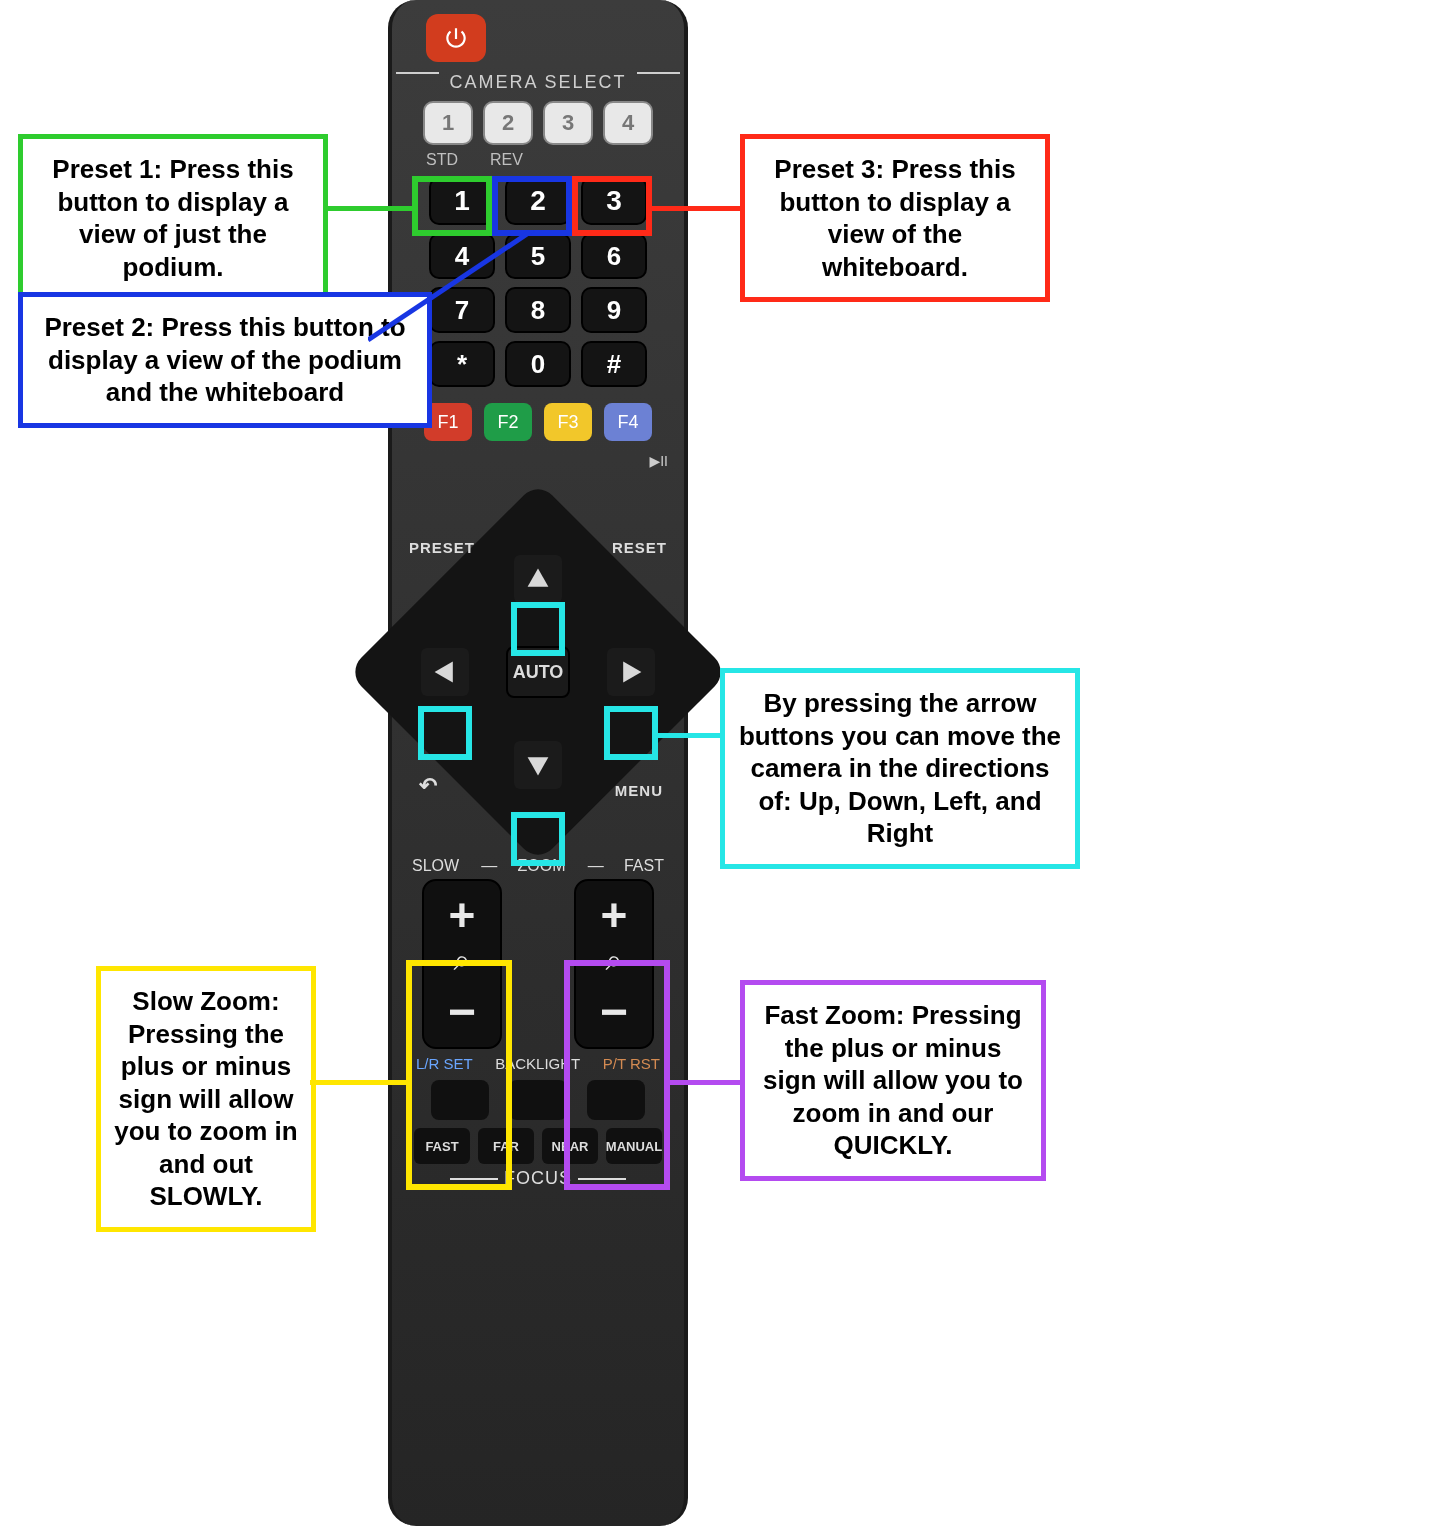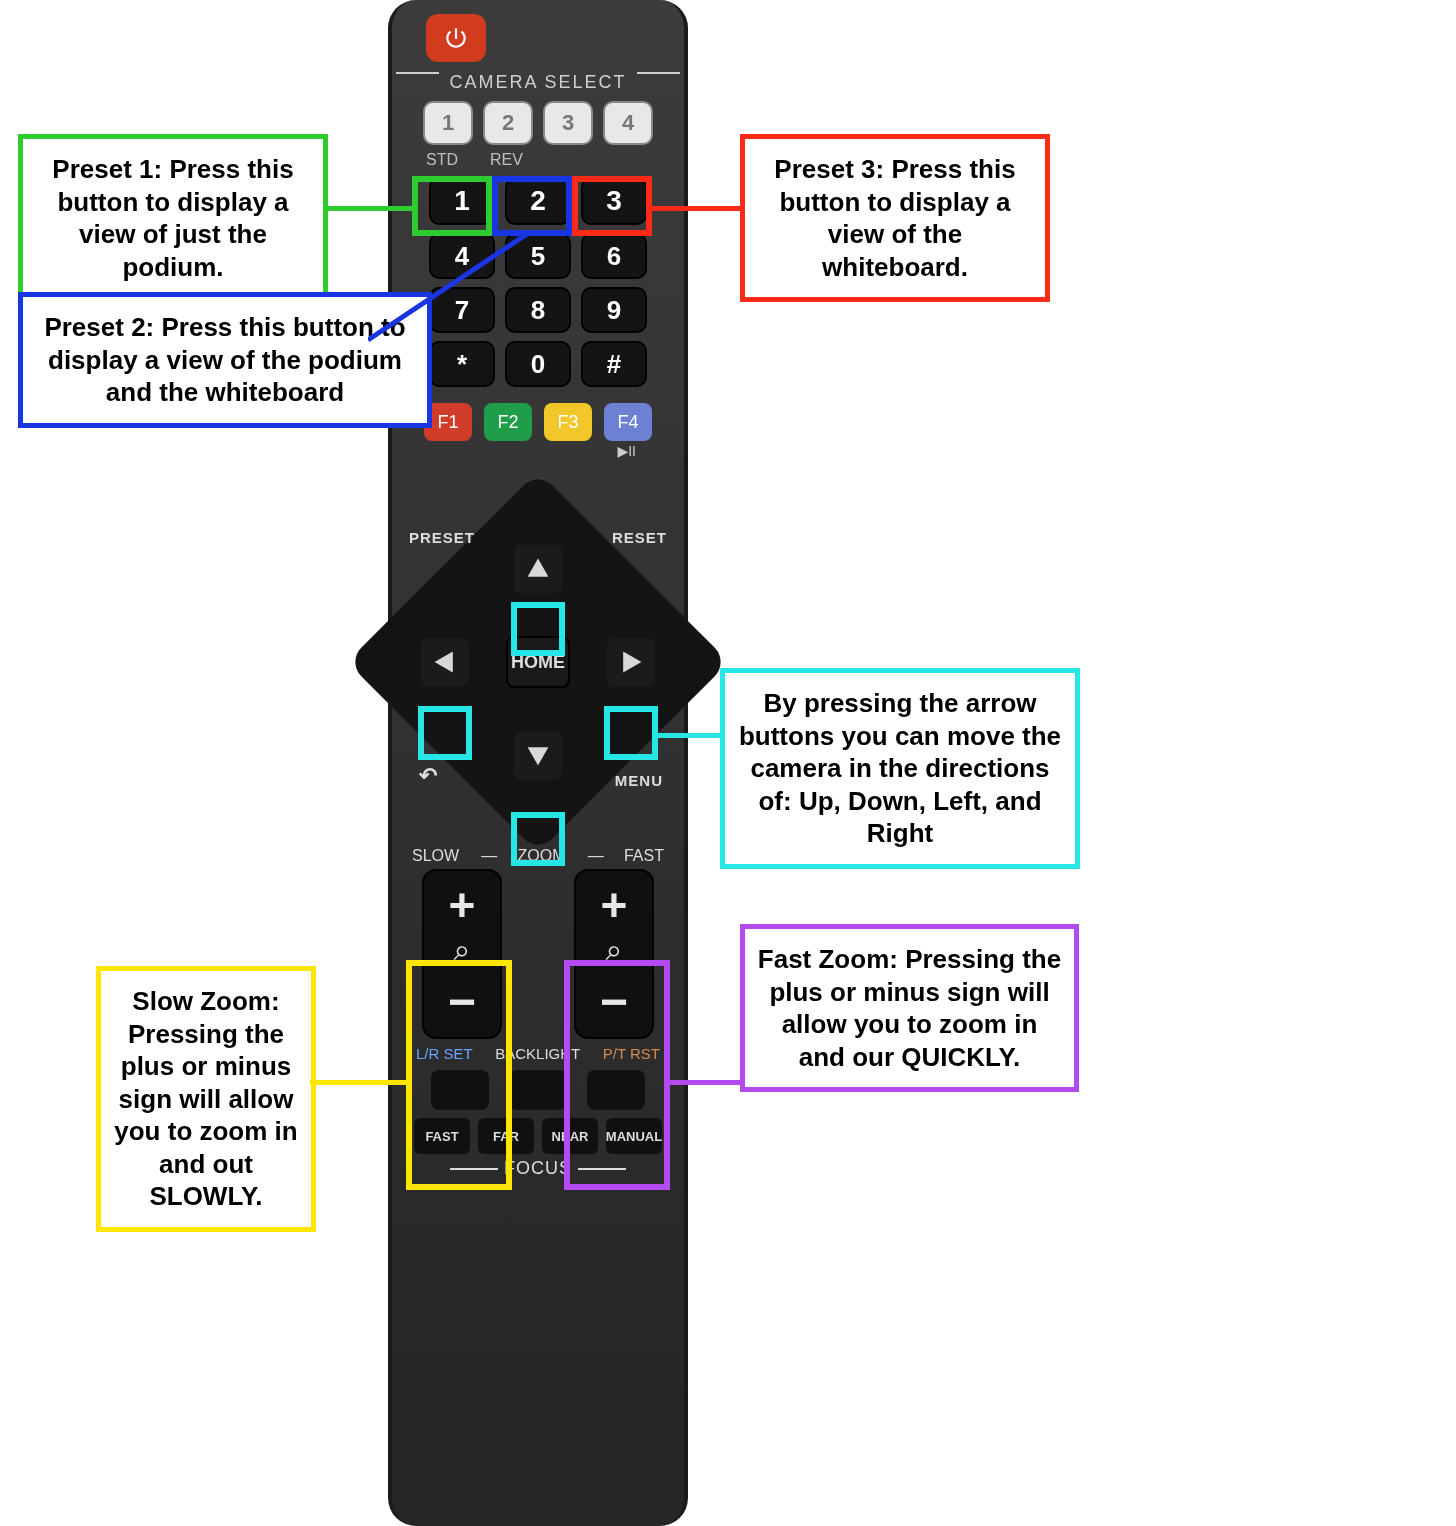--- a/index.html
+++ b/index.html
@@ -146,21 +146,21 @@
   .c-red   {border-color:#ff2a18;}
   .c-cyan  {border-color:#26e6e6;}
   .c-yellow{border-color:#ffe600;}
   .c-purple{border-color:#b44bf0;}
   .bg-green {background:#2ecc2e;}
   .bg-red   {background:#ff2a18;}
   .bg-cyan  {background:#26e6e6;}
   .bg-yellow{background:#ffe600;}
   .bg-purple{background:#b44bf0;}
 
-  .play-pause{font-size:14px;color:#ccc;text-align:right;padding-right:48px;margin-top:2px;}
+  .play-pause{font-size:14px;color:#ccc;text-align:right;padding-right:16px;margin-top:12px;}
 </style>
 </head>
 <body>
 
 <div class="remote">
 
   <div style="display:flex;align-items:flex-start;">
     <div class="btn-power">
       <svg viewBox="0 0 24 24" width="26" height="26">
           <path fill="#fff" d="M13 3h-2v10h2V3zm4.8 2.2l-1.4 1.4C17.9 8 19 9.9 19 12c0 3.9-3.1 7-7 7s-7-3.1-7-7c0-2.1 1.1-4 2.6-5.4L6.2 5.2C4.2 7 3 9.3 3 12c0 5 4 9 9 9s9-4 9-9c0-2.7-1.2-5-3.2-6.8z"></path>
@@ -211,21 +211,21 @@
     <div class="btn-f f4">F4</div>
   </div>
   <div class="play-pause">▶II</div>
 
   <div class="dpad-wrap">
     <div class="dpad-diamond"></div>
     <span class="dpad-corner dc-preset">PRESET</span>
     <span class="dpad-corner dc-reset">RESET</span>
     <span class="dpad-corner dc-back">↶</span>
     <span class="dpad-corner dc-menu">MENU</span>
-    <div class="home-btn">HOME</div>
+    <div class="home-btn">AUTO</div>
     <div class="arrow a-up">
         <svg viewBox="0 0 10 10">
           <path d="M5 1 9 8H1z"></path>
         </svg>
       </div>
     <div class="arrow a-down">
         <svg viewBox="0 0 10 10">
           <path d="M5 9 1 2h8z"></path>
         </svg>
       </div>
@@ -305,14 +305,14 @@
 
 <div class="callout c-red" style="left:740px;top:134px;width:310px;">Preset 3: Press this button to display a view of the whiteboard.</div>
 <div class="lead bg-red" style="left:652px;top:206px;width:92px;"></div>
 
 <div class="callout c-cyan" style="left:720px;top:668px;width:360px;">By pressing the arrow buttons you can move the camera in the directions of: Up, Down, Left, and Right</div>
 <div class="lead bg-cyan" style="left:658px;top:733px;width:66px;"></div>
 
 <div class="callout c-yellow" style="left:96px;top:966px;width:220px;">Slow Zoom: Pressing the plus or minus sign will allow you to zoom in and out SLOWLY.</div>
 <div class="lead bg-yellow" style="left:310px;top:1080px;width:100px;"></div>
 
-<div class="callout c-purple" style="left:740px;top:924px;width:339px;">Fast Zoom: Pressing the plus or minus sign will allow you to zoom in and our QUICKLY.</div>
+<div class="callout c-purple" style="left:740px;top:980px;width:306px;">Fast Zoom: Pressing the plus or minus sign will allow you to zoom in and our QUICKLY.</div>
 <div class="lead bg-purple" style="left:670px;top:1080px;width:74px;"></div>
 
 </body></html>

